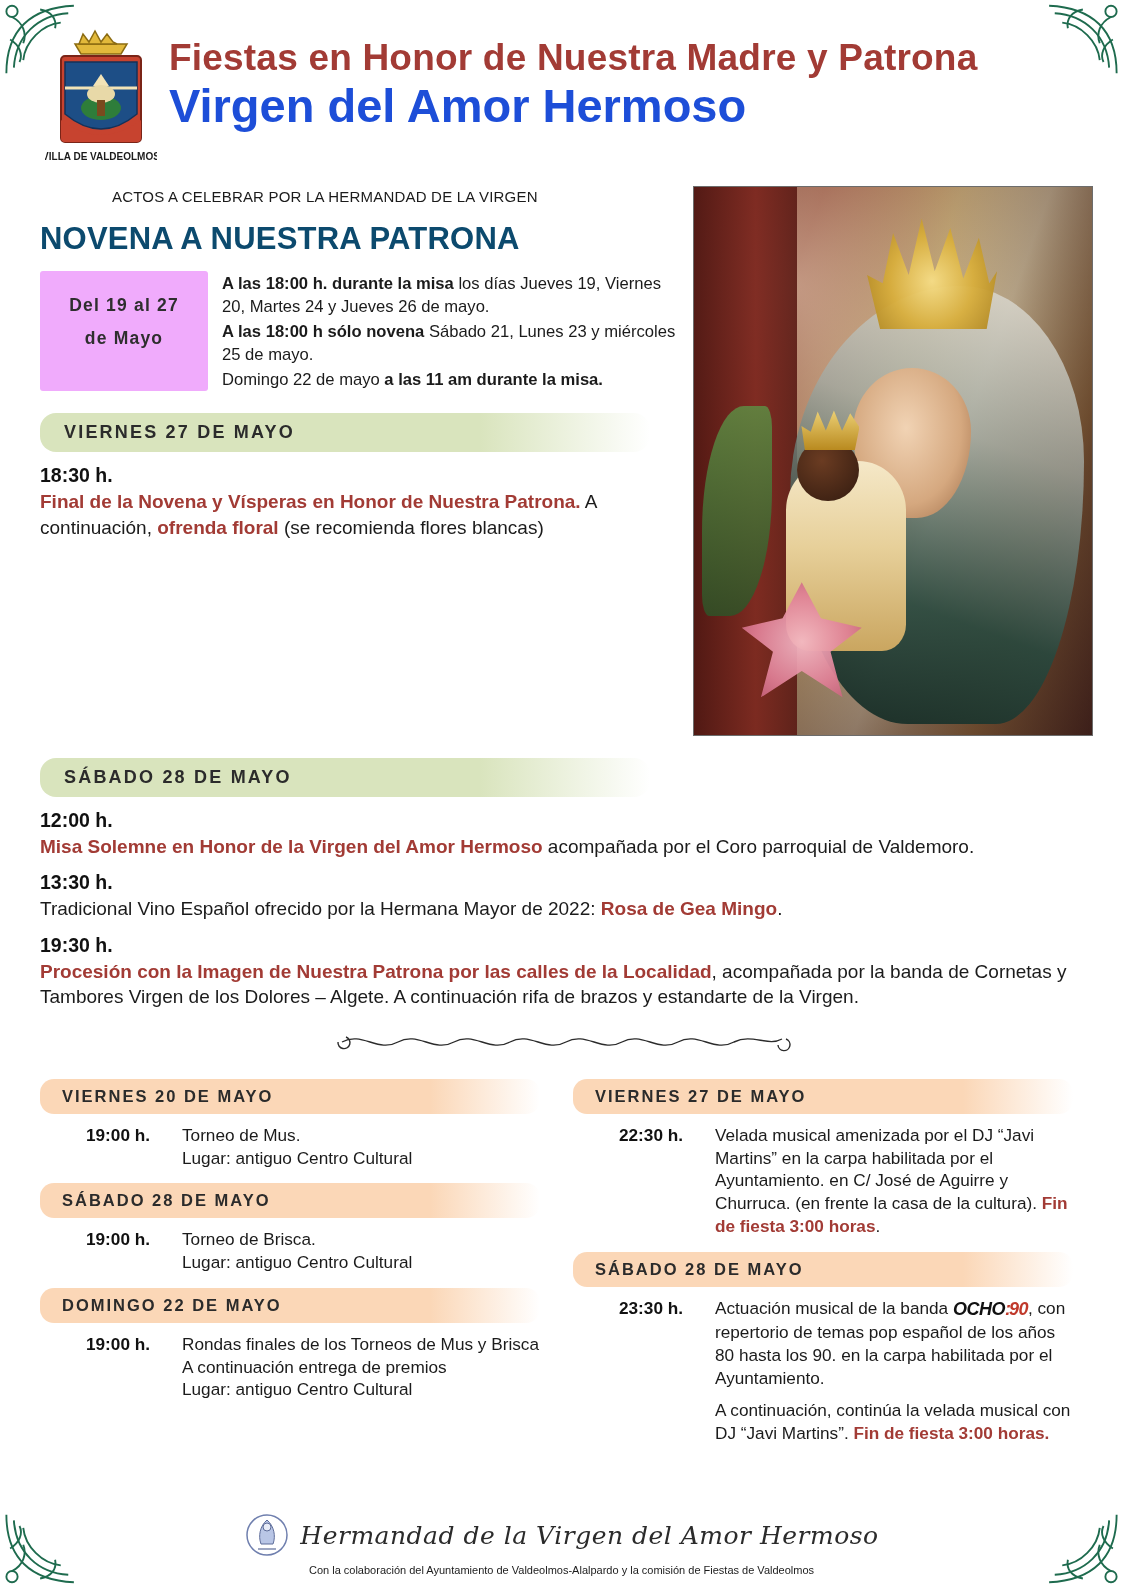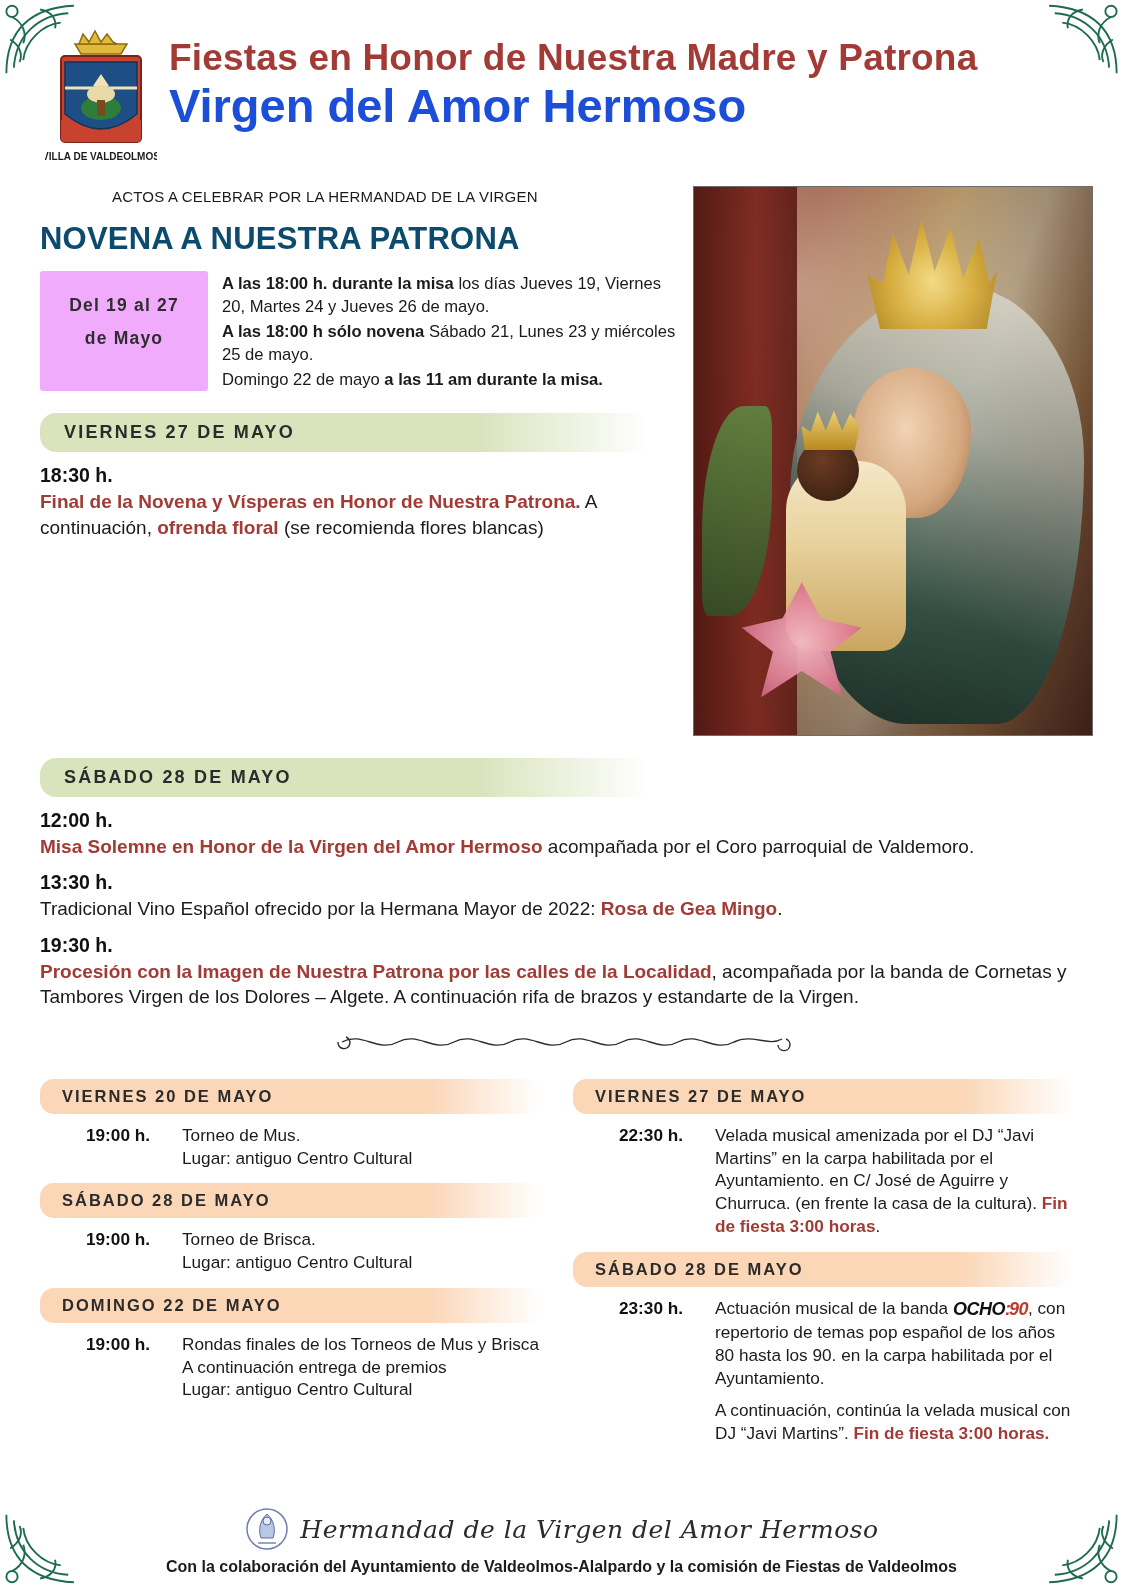--- a/index.html
+++ b/index.html
@@ -282,24 +282,23 @@
     gap: 10px;
   }
   .foot-script {
     font-family: "DejaVu Serif", serif;
     font-style: italic;
     font-size: 25px;
     color: #2b2b2b;
     letter-spacing: .5px;
   }
   .foot-note {
-    font-size: 16px;
+    font-size: 11px;
     color: #1b1b1b;
     margin: 6px 0 12px 0;
-    font-weight: bold;
   }
 </style>
 </head>
 <body>
 
 <div class="corner tl">
   <svg viewBox="0 0 100 80" fill="none" stroke="currentColor" stroke-width="2">
     <path d="M4 76 C4 30 30 6 76 4"></path>
     <path d="M12 70 C14 36 38 14 70 12"></path>
     <path d="M22 62 C24 42 42 24 62 22"></path>

